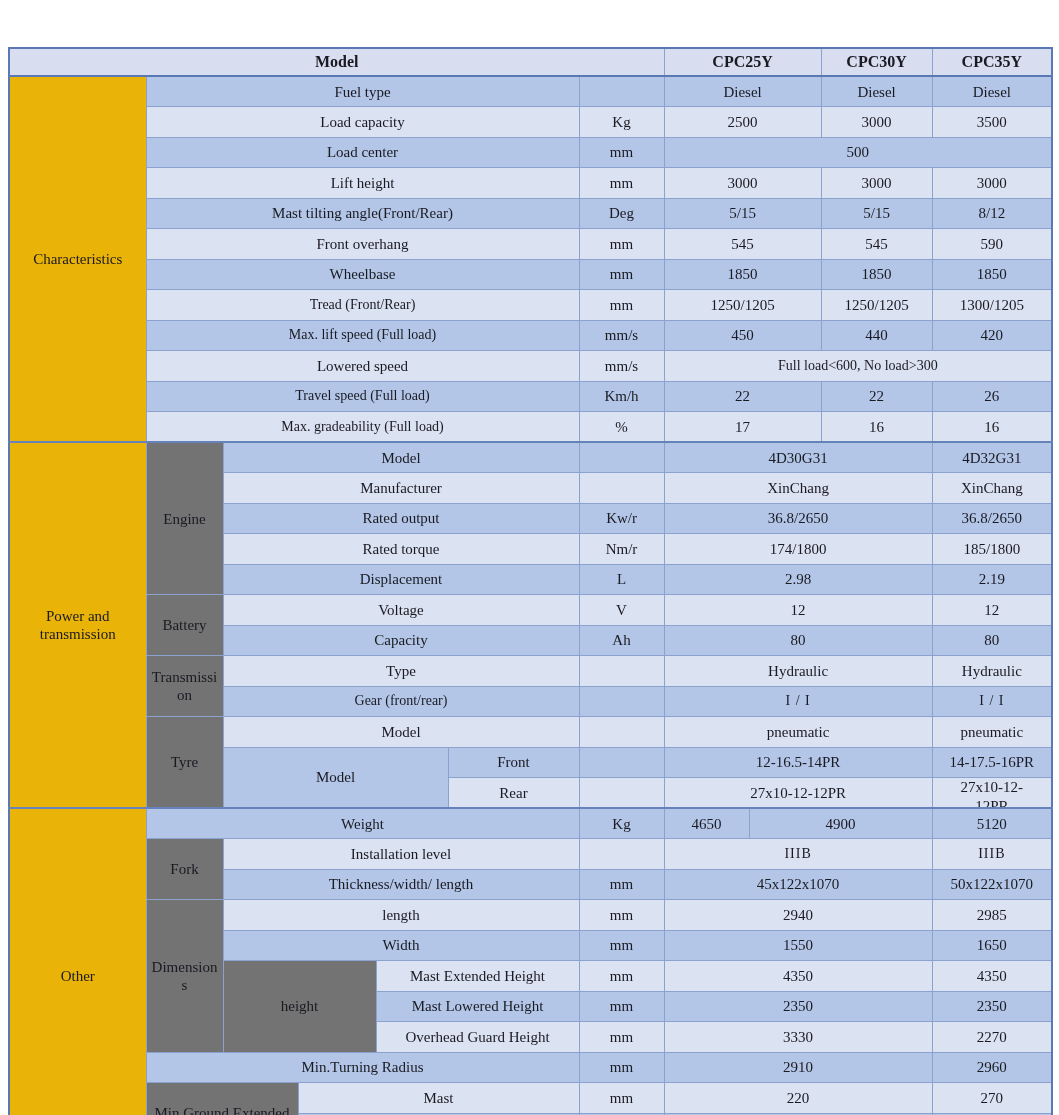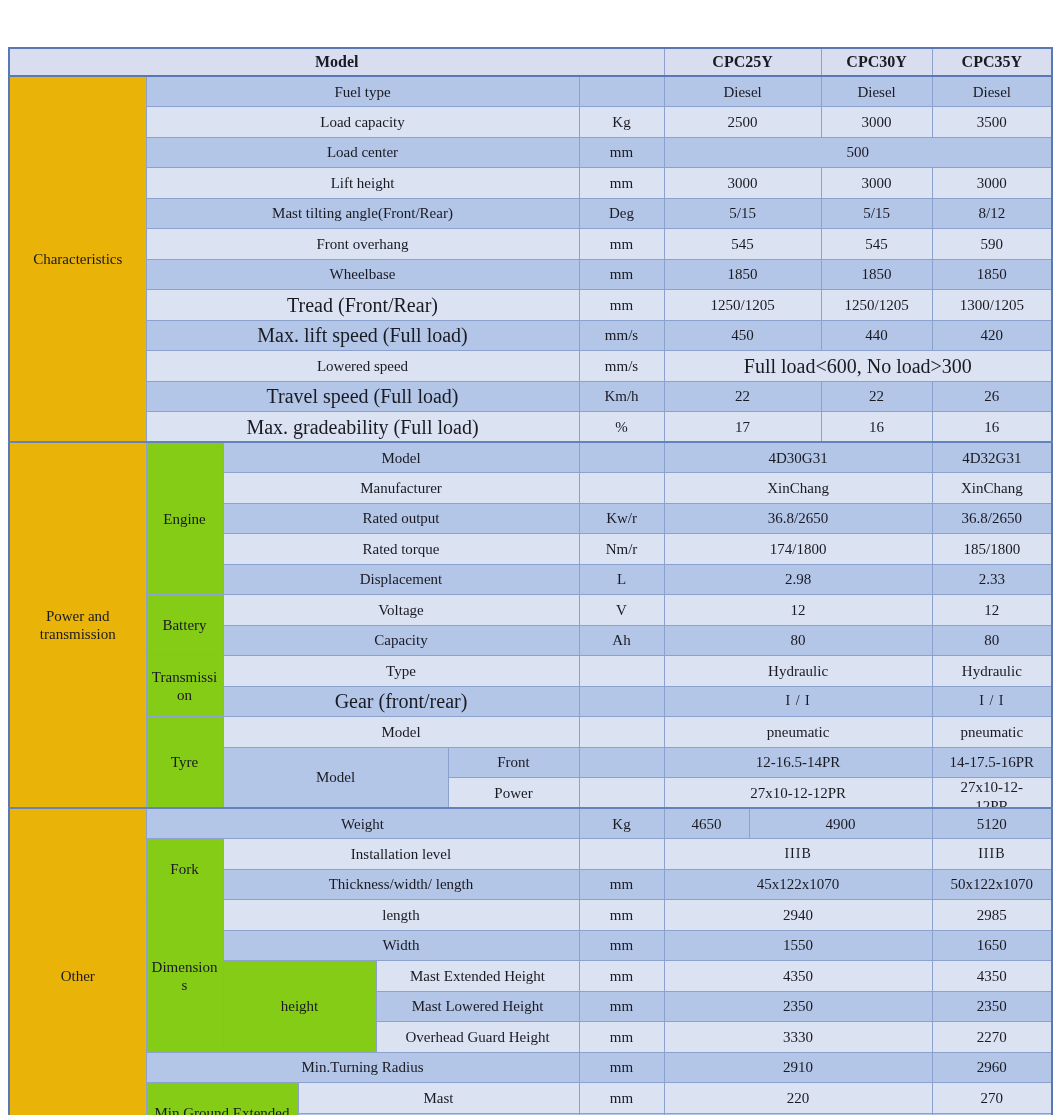--- a/index.html
+++ b/index.html
@@ -7,23 +7,23 @@
   .wrap{padding:10px 8px 0 8px;}
   table{border-collapse:collapse;table-layout:fixed;width:1043px;border:2px solid #5a79b4;margin-top:37px;}
   td{border:1px solid #8aa2cd;text-align:center;vertical-align:middle;padding:0 3px;
      font-size:15px;line-height:18px;overflow:hidden;}
   tr{height:30.5px;}
   tr.hdr{height:28px;}
   tr.hdr td{font-weight:bold;font-size:16px;background:#d8def0;border-bottom:2px solid #5a79b4;}
   td.d{background:#b3c6e7;}
   td.l{background:#dbe2f2;}
   td.sec{background:#eab308;}
-  td.sub{background:#84cc16;}
+  td.sub{background:#737373;}
   tr.secstart td{border-top:2px solid #6583ba;}
-  .lg{font-size:20px;}
+  .lg{font-size:14px;}
   .xl{font-size:14px;letter-spacing:1px;}
   .brk{word-break:break-all;}
   .clipbox{width:86px;margin:0 auto;height:29px;overflow:hidden;line-height:19px;}
 </style>
 </head>
 <body>
 
 <div class="wrap">
 <table>
   <colgroup>
@@ -153,21 +153,21 @@
   <tr>
     <td colspan="4" class="l">Rated torque</td>
     <td class="l">Nm/r</td>
     <td colspan="3" class="l">174/1800</td>
     <td class="l">185/1800</td>
   </tr>
   <tr>
     <td colspan="4" class="d">Displacement</td>
     <td class="d">L</td>
     <td colspan="3" class="d">2.98</td>
-    <td class="d">2.33</td>
+    <td class="d">2.19</td>
   </tr>
   <tr>
     <td rowspan="2" class="sub">Battery</td>
     <td colspan="4" class="l">Voltage</td>
     <td class="l">V</td>
     <td colspan="3" class="l">12</td>
     <td class="l">12</td>
   </tr>
   <tr>
     <td colspan="4" class="d">Capacity</td>
@@ -196,21 +196,21 @@
     <td class="l">pneumatic</td>
   </tr>
   <tr>
     <td rowspan="2" colspan="3" class="d">Model</td>
     <td class="d">Front</td>
     <td class="d"></td>
     <td colspan="3" class="d">12-16.5-14PR</td>
     <td class="d">14-17.5-16PR</td>
   </tr>
   <tr>
-    <td class="l">Power</td>
+    <td class="l">Rear</td>
     <td class="l"></td>
     <td colspan="3" class="l">27x10-12-12PR</td>
     <td class="l" style="vertical-align:top;">
             <div class="clipbox">27x10-12-12PR</div>
           </td>
   </tr>
 
   <tr class="secstart">
     <td rowspan="11" class="sec">Other</td>
     <td colspan="5" class="d">Weight</td>

